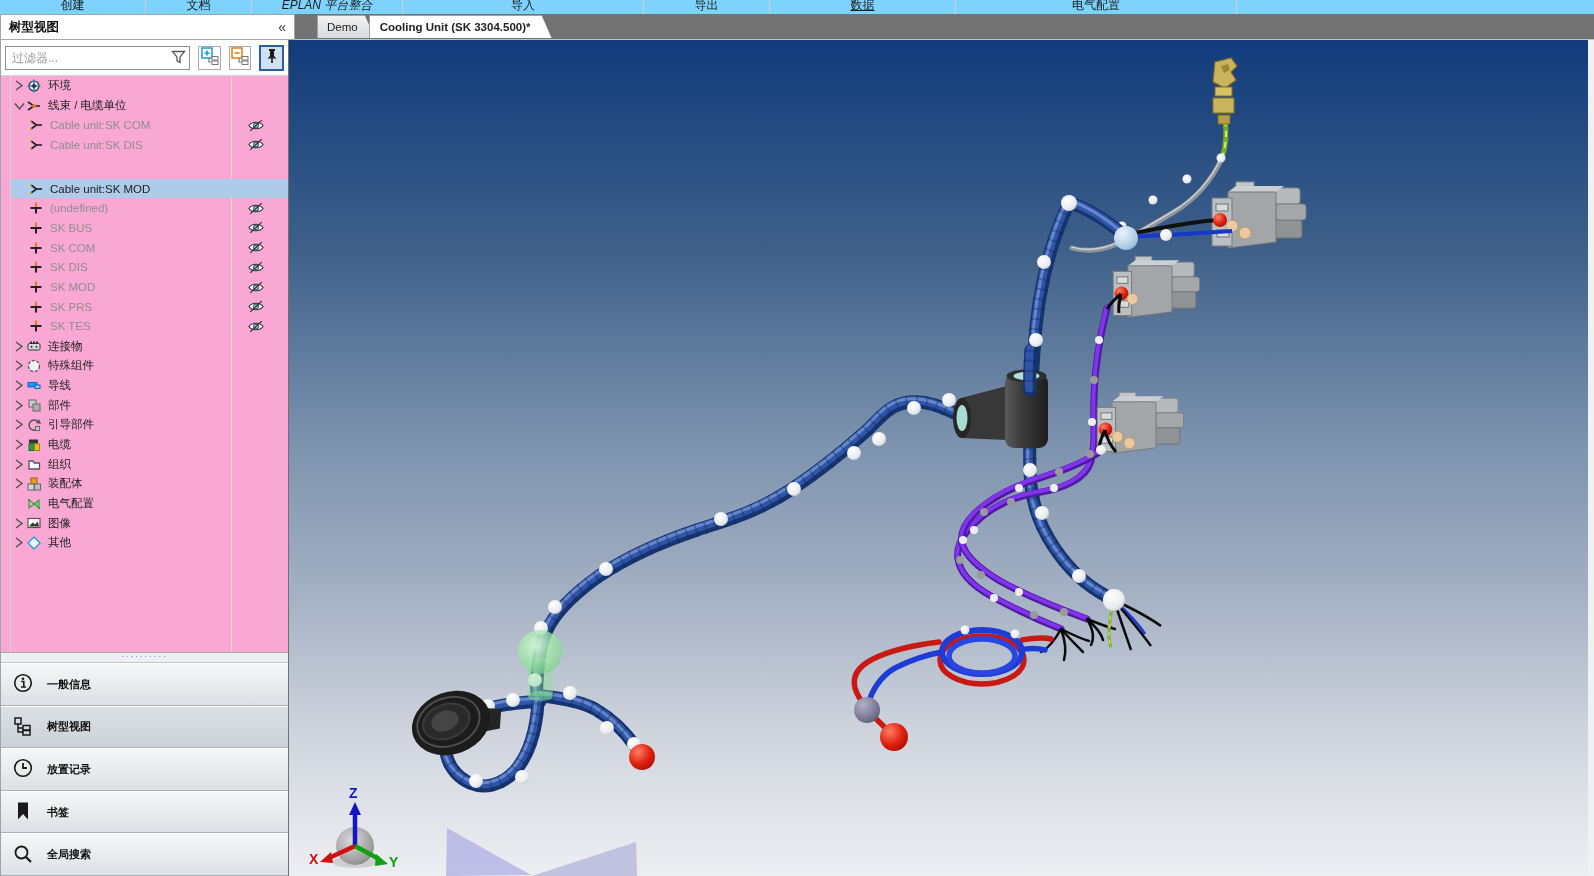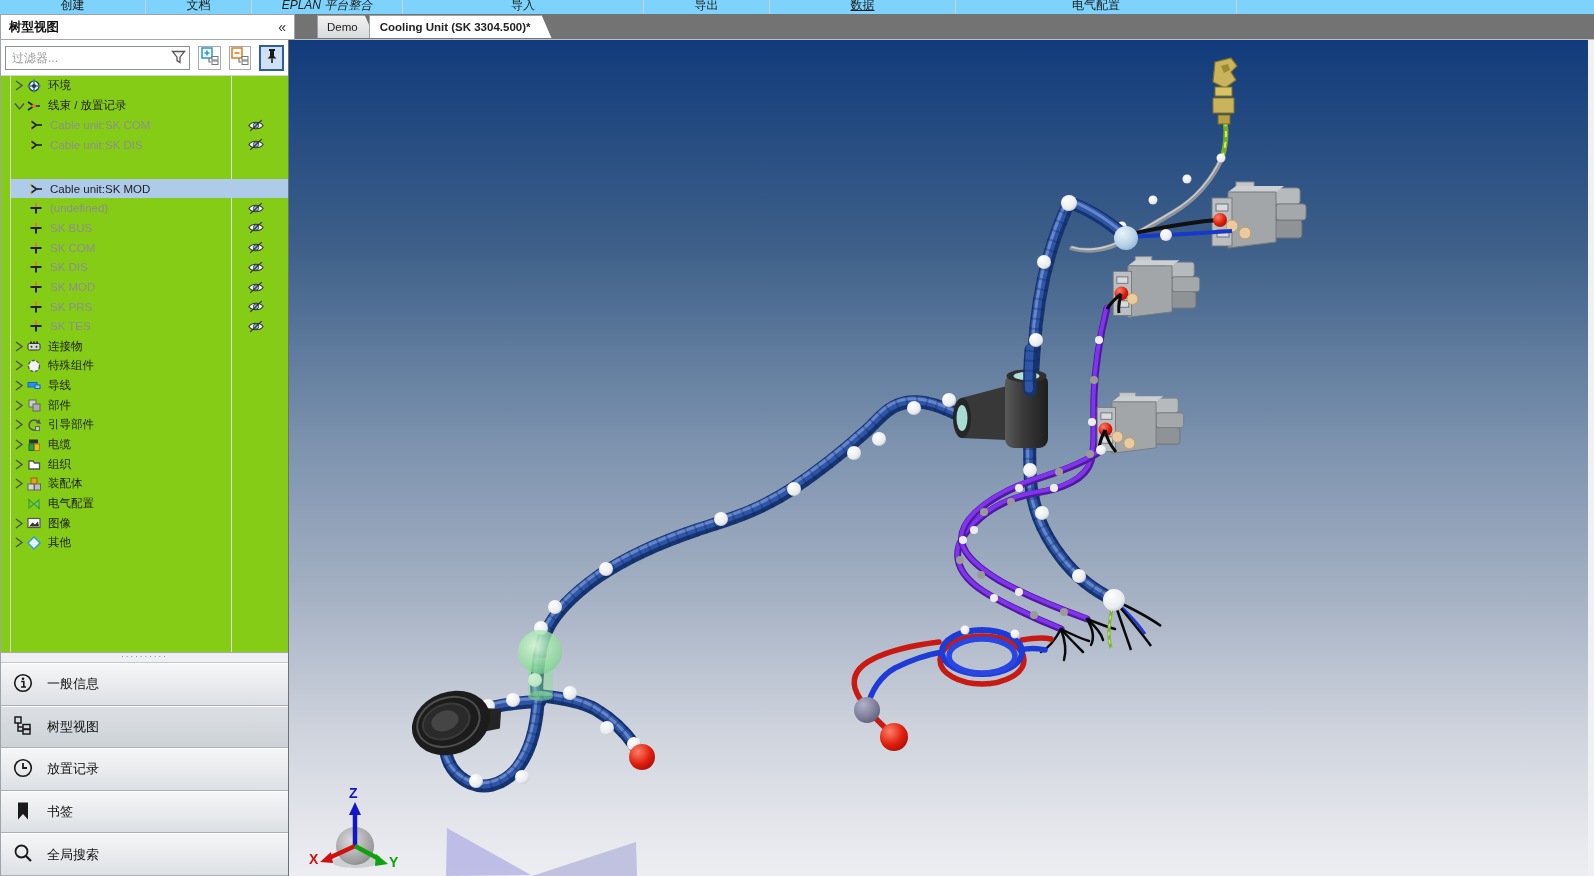--- a/index.html
+++ b/index.html
@@ -18,21 +18,21 @@
                 border-bottom:1px solid #A8A8A8;display:flex;align-items:center;padding:0 8px;}
   #panel-header .title{font-weight:bold;font-size:12.5px;color:#111;}
   #panel-header .collapse{margin-left:auto;font-size:14px;color:#333;cursor:pointer;line-height:1;}
   #tabstrip{flex:1;background:#737373;display:flex;align-items:center;padding-left:22px;border-bottom:1px solid #BFC2C6;}
   .doc-tab{height:22px;line-height:22px;padding:0 16px 0 9px;font-size:11.5px;color:#222;
            background:linear-gradient(#F2F2F2,#D9DADC);border:1px solid #9DA2A8;border-bottom:none;
            clip-path:polygon(0 0,calc(100% - 10px) 0,100% 100%,0 100%);margin-right:-6px;cursor:pointer;}
   .doc-tab.active{background:#FFFFFF;font-weight:bold;z-index:2;padding:0 20px 0 10px;}
   
   #main-row{position:absolute;left:0;top:40px;width:1594px;height:836px;display:flex;}
-  #left-panel{width:289px;box-sizing:border-box;background:#84cc16;border-left:1px solid #9FA4AB;
+  #left-panel{width:289px;box-sizing:border-box;background:#f9a8d4;border-left:1px solid #9FA4AB;
               border-right:1px solid #6E7278;display:flex;flex-direction:column;}
   #tree-toolbar{height:36px;box-sizing:border-box;background:#FFFFFF;display:flex;align-items:center;
                 padding:0 4px;border-bottom:1px solid #D5D5D5;}
   #filter-box{position:relative;width:198px;height:24px;}
   #filter-box input{width:100%;height:100%;box-sizing:border-box;border:1px solid #8A9099;
                     font-size:12px;padding:0 22px 0 6px;color:#333;outline:none;font-family:inherit;}
   #filter-box input::placeholder{color:#9A9A9A;}
   #filter-box .funnel{position:absolute;right:4px;top:4px;}
   .tb-btn{width:24px;height:24px;margin-left:8px;background:#FFF;border:1px solid #A7ABB0;
           display:flex;align-items:center;justify-content:center;cursor:pointer;padding:0;}
@@ -47,21 +47,21 @@
   .tree-row .expander{width:16px;display:flex;justify-content:center;flex:0 0 16px;}
   .tree-row .spc{flex:0 0 18px;}
   .tree-row .ticon{width:15px;height:15px;margin-right:6px;flex:0 0 15px;display:flex;align-items:center;}
   .tree-row .lbl{flex:1;overflow:hidden;}
   .tree-row .eye-cell{flex:0 0 64px;display:flex;justify-content:center;align-self:stretch;align-items:center;}
   #splitter{height:9px;background:#EDEFF2;border-bottom:1px solid #C3C7CC;text-align:center;
             color:#5E7FA8;font-size:8px;line-height:7px;letter-spacing:2px;cursor:row-resize;}
   #navstack{height:213px;display:flex;flex-direction:column;}
   .nav-btn{flex:1;display:flex;align-items:center;gap:14px;padding-left:12px;cursor:pointer;
            background:linear-gradient(#F5F6F7,#DDE0E4);border-top:1px solid #FFFFFF;border-bottom:1px solid #AAB0B6;
-           font-size:13px;font-weight:normal;color:#111;}
+           font-size:11px;font-weight:bold;color:#111;}
   .nav-btn.active{background:linear-gradient(#DCE0E4,#CDD2D7);}
   
   #viewport{flex:1;position:relative;}
   #viewport svg{display:block;}
 </style>
 </head>
 <body>
 <div id="app">
 
 <div id="menubar">
@@ -159,21 +159,21 @@
               <svg width="11" height="10" viewBox="0 0 11 10">
                 <path d="M1,2.5 L5.5,8 L10,2.5" fill="none" stroke="#505050" stroke-width="1.4"></path>
               </svg>
             </span>
     <span class="ticon">
               <svg width="14" height="14" viewBox="0 0 14 14">
                 <path d="M1,3 L7,7 M1,11 L7,7 M7,7 H13" fill="none" stroke="#222" stroke-width="1.6"></path>
                 <circle cx="7" cy="7" r="2" fill="#E08020"></circle>
               </svg>
             </span>
-    <span class="lbl">线束 / 放置记录</span>
+    <span class="lbl">线束 / 电缆单位</span>
     <span class="eye-cell"></span>
   </div>
           <div class="tree-row dim">
             <span class="spc"></span>
 
     <span class="ticon">
               <svg width="14" height="14" viewBox="0 0 14 14">
                 <path d="M2,3 L7.5,7 L2,11" fill="none" stroke="#222" stroke-width="1.6"></path>
                 <path d="M7.5,7 H13" stroke="#222" stroke-width="1.6"></path>
                 <path d="M1,3 L2.5,3 M1,11 L2.5,11" stroke="#D4B818" stroke-width="2"></path>

